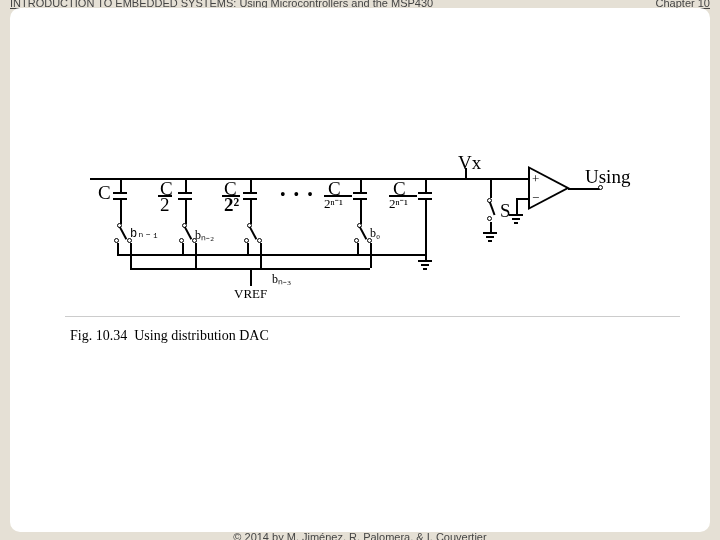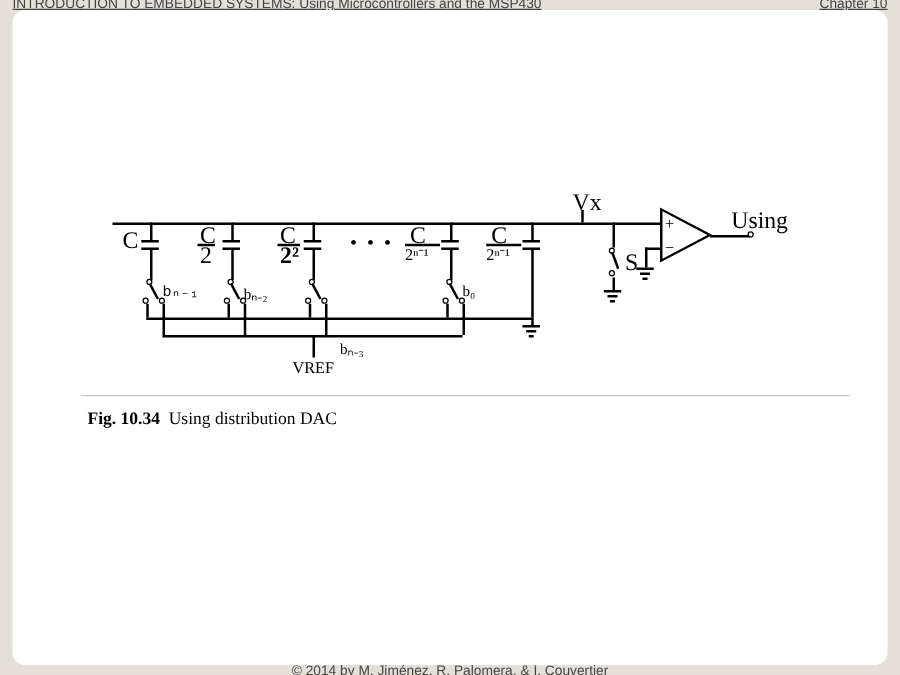--- a/index.html
+++ b/index.html
@@ -73,21 +73,21 @@
     content: '';
     position: absolute;
     top: -19px; left: -40px;
     width: 0; height: 0;
     border-top: 19px solid transparent;
     border-bottom: 19px solid transparent;
     border-left: 36px solid #fff;
   }
   .sep { position: absolute; left: 55px; right: 30px; top: 308px; height: 1px; background: #ccc; }
   .caption { position: absolute; top: 320px; left: 60px; font-family: 'Times New Roman', serif; font-size: 14px; color: #000; }
-  .caption b { font-weight: bold; }
+  .caption b { font-weight: normal; }
 </style>
 </head>
 <body>
 
 <div class="header">
   <span class="header-left">INTRODUCTION TO EMBEDDED SYSTEMS: Using Microcontrollers and the MSP430</span>
   <span class="header-right">Chapter 10</span>
 </div>
 
 <div class="page">

